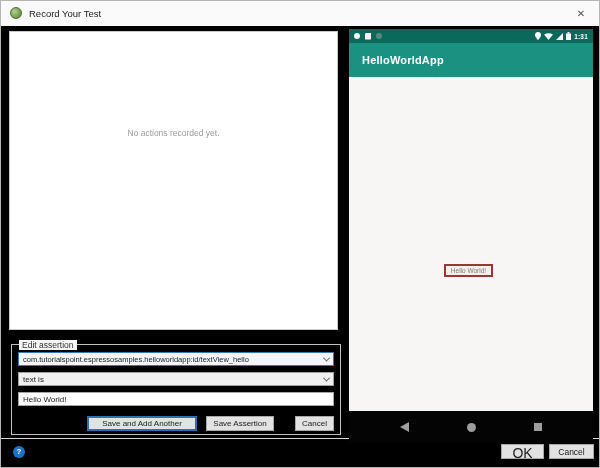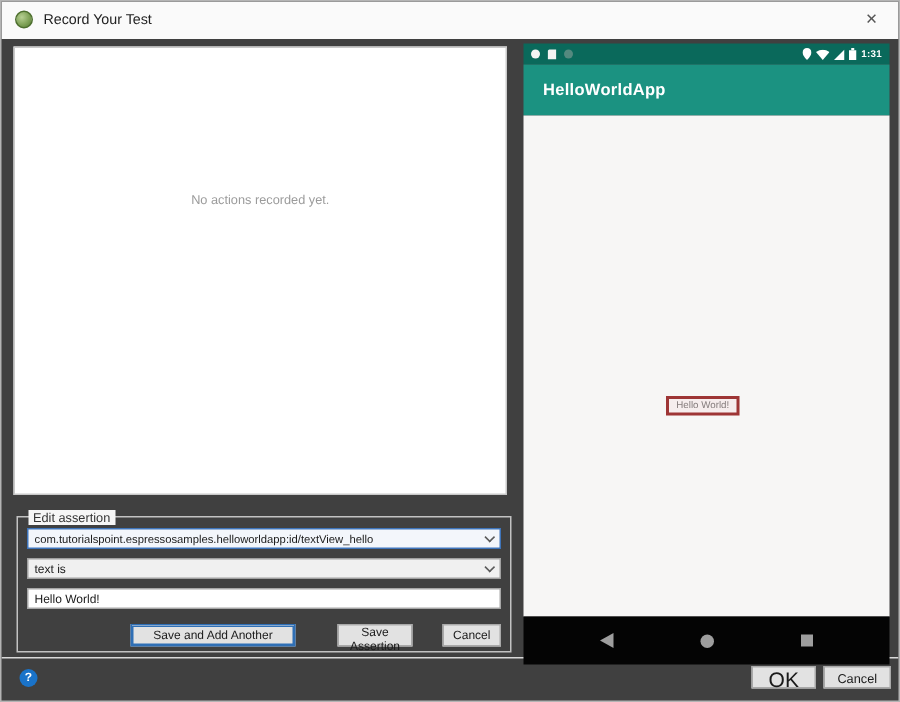--- a/index.html
+++ b/index.html
@@ -1,21 +1,21 @@
 <!DOCTYPE html>
 <html><head>
 <meta charset="utf-8">
 <style>
   * { margin:0; padding:0; box-sizing:border-box; }
   html,body { width:600px; height:468px; }
   body { font-family:"Liberation Sans", sans-serif; background:#fff; }
 
   .window {
     position:relative; width:600px; height:468px;
-    background:#404040; border:1px solid #b4b4b4; overflow:hidden;
+    background:#000000; border:1px solid #b4b4b4; overflow:hidden;
   }
 
   
   .titlebar { position:absolute; top:0; left:0; width:100%; height:25px; background:#fafafa; }
   .app-icon {
     position:absolute; left:9px; top:6px; width:12px; height:12px; border-radius:50%;
     background:radial-gradient(circle at 35% 35%, #b6cf92 0%, #7fa257 55%, #557a33 100%);
     border:1px solid #4d6f2e;
   }
   .window-title { position:absolute; left:28px; top:7px; font-size:9.5px; color:#222; }
@@ -58,21 +58,21 @@
   .chevron {
     margin-left:auto; width:5px; height:5px; flex:0 0 auto;
     border-right:1px solid #5a5a5a; border-bottom:1px solid #5a5a5a;
     transform:rotate(45deg) translate(-1px,-1px);
   }
 
   .btn { background:#e2e2e2; border:1px solid #a9a9a9; font-size:8px; color:#1a1a1a;
          font-family:"Liberation Sans", sans-serif; padding:0; }
   .btn-save-add { position:absolute; left:75px; top:71px; width:110px; height:15px;
                   border:1px solid #2f6fb5; box-shadow:inset 0 0 0 1px #2f6fb5; }
-  .btn-save     { position:absolute; left:213px; top:71px; width:50px; height:15px; }
+  .btn-save     { position:absolute; left:194px; top:71px; width:68px; height:15px; }
   .btn-cancel-a { position:absolute; left:283px; top:71px; width:39px; height:15px; }
 
   
   .emulator { position:absolute; left:348px; top:28px; width:244px; height:414px; z-index:2; }
   .statusbar {
     position:absolute; top:0; left:0; width:100%; height:14px; background:#0a695b;
     display:flex; align-items:center; padding:0 5px;
   }
   .sb-left { display:flex; align-items:center; gap:5px; }
   .sb-dot { width:6px; height:6px; border-radius:50%; background:#f4f4f4; }

